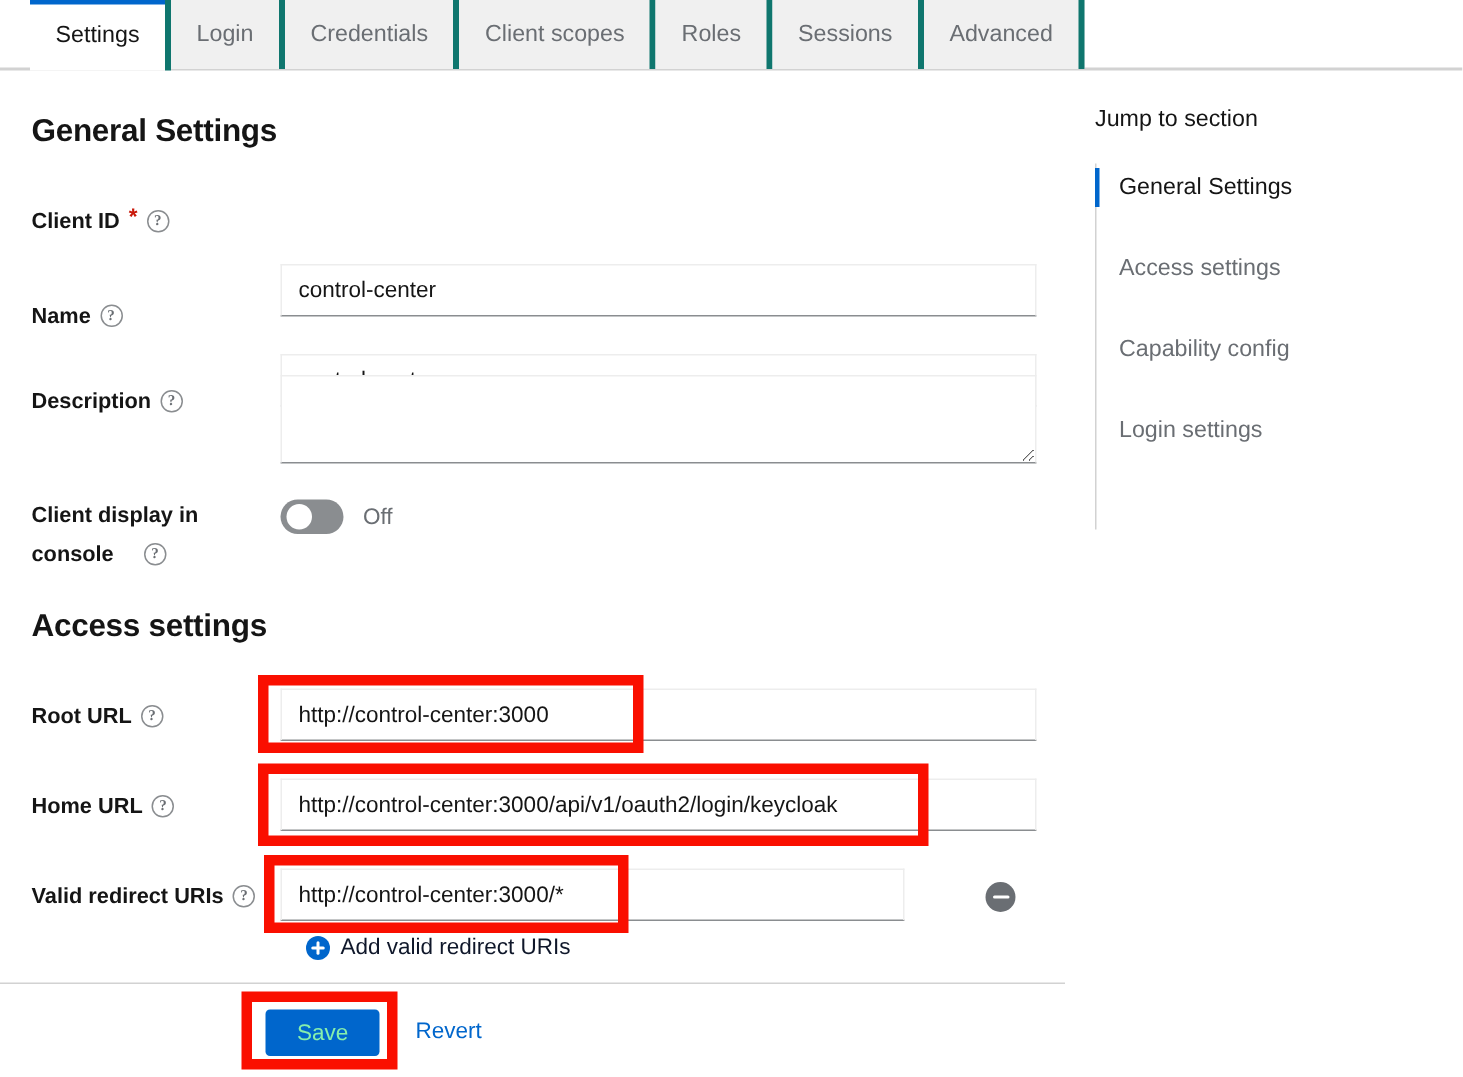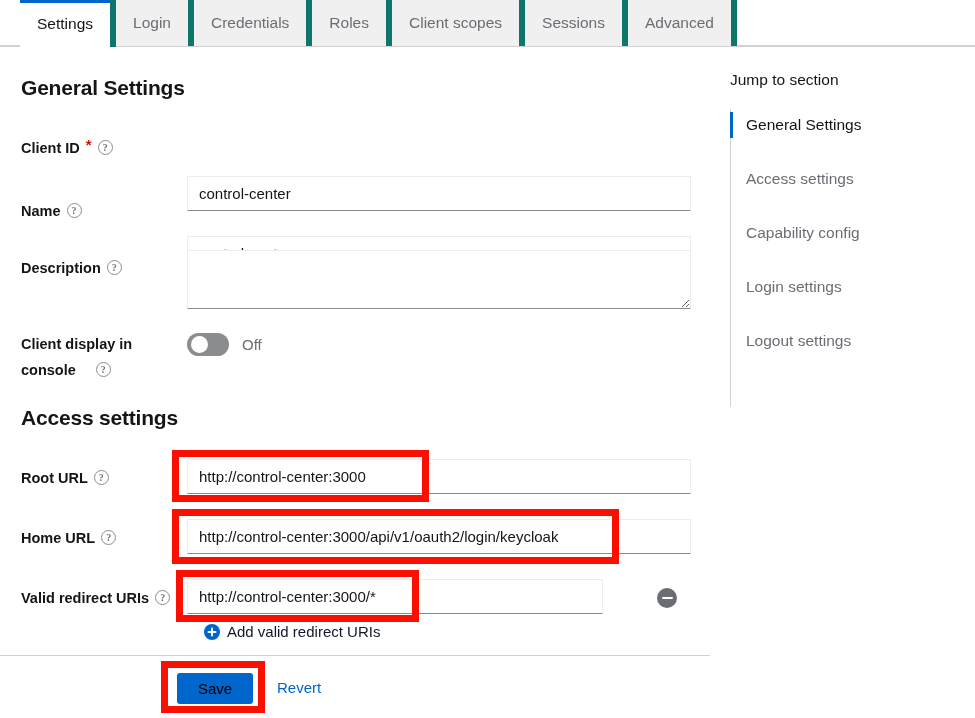--- a/index.html
+++ b/index.html
@@ -18,21 +18,21 @@
     border-bottom: 1px solid #d2d2d2;
     display: flex; align-items: stretch;
   }
   .tabbar .tab-lead { width: 20px; border-bottom: 1px solid #d2d2d2; background: #fff; }
   .tab {
     position: relative;
     padding: 0 17px;
     display: flex; align-items: center; justify-content: center;
     font-size: 15.5px; color: #6a6e73;
     background: #f0f0f0;
-    border-right: 6px solid #0f766e;
+    border-right: 4px solid #0f766e;
     cursor: pointer; white-space: nowrap;
     height: 46px;
   }
   .tab:first-of-type { border-left: 1px solid #d2d2d2; }
   .tab.active {
     background: #ffffff; color: #151515; font-weight: 400;
     height: 47px; margin-bottom: -1px;
   }
   .tab.active::before {
     content: ""; position: absolute; top: 0; left: 0; right: 0; height: 3px;
@@ -117,21 +117,21 @@
   }
   .add-link .plus-circle::before { width: 9px; height: 2px; }
   .add-link .plus-circle::after  { width: 2px; height: 9px; }
 
   .divider {
     position: absolute; left: 0; top: 608px; width: 710px; height: 1px; background: #d2d2d2;
   }
 
   .save-btn {
     position: absolute; left: 177px; top: 626px;
-    background: #06c; color: #000000; border: none; border-radius: 3px;
+    background: #06c; color: #86efac; border: none; border-radius: 3px;
     font-size: 15px; padding: 7px 21px; cursor: pointer;
     font-family: "Liberation Sans", sans-serif;
   }
   .revert-link {
     position: absolute; left: 277px; top: 632px;
     color: #06c; font-size: 15px; cursor: pointer;
   }
 
   
   .jump { position: absolute; left: 730px; top: 24px; width: 230px; }
@@ -166,24 +166,24 @@
     <div class="tab active">
         <span>Settings</span>
       </div>
     <div class="tab">
         <span>Login</span>
       </div>
     <div class="tab">
         <span>Credentials</span>
       </div>
     <div class="tab">
+        <span>Client scopes</span>
+      </div>
+    <div class="tab">
         <span>Roles</span>
-      </div>
-    <div class="tab">
-        <span>Client scopes</span>
       </div>
     <div class="tab">
         <span>Sessions</span>
       </div>
     <div class="tab">
         <span>Advanced</span>
       </div>
     <div class="tab-tail"></div>
   </div>
 
@@ -261,21 +261,20 @@
       <span class="revert-link">Revert</span>
     </div>
 
     <div class="jump">
       <div class="jump-title">Jump to section</div>
       <div class="jump-list">
         <div class="jump-item active"><span>General Settings</span></div>
         <div class="jump-item"><span>Access settings</span></div>
         <div class="jump-item"><span>Capability config</span></div>
         <div class="jump-item"><span>Login settings</span></div>
-        <div class="jump-item"><span>Logout settings</span></div>
       </div>
     </div>
   </div>
 
   <div class="annot" style="left:172px; top:450px; width:257px; height:52px;"></div>
   <div class="annot" style="left:172px; top:509px; width:447px; height:55px;"></div>
   <div class="annot" style="left:176px; top:570px; width:243px; height:52px;"></div>
   <div class="annot" style="left:161px; top:661px; width:104px; height:52px;"></div>
 
 </div>

